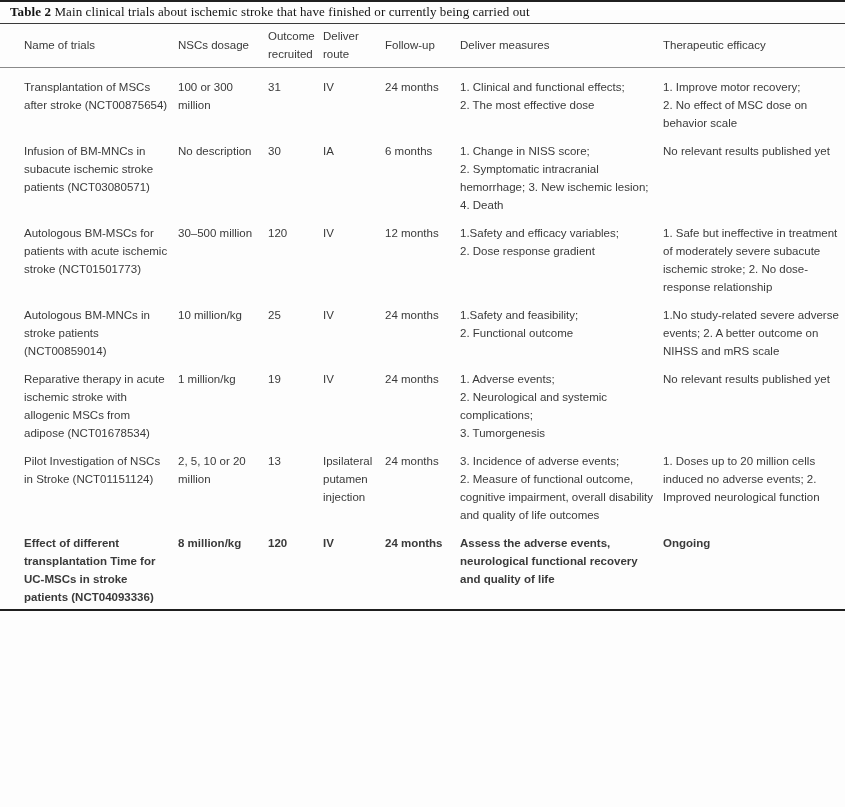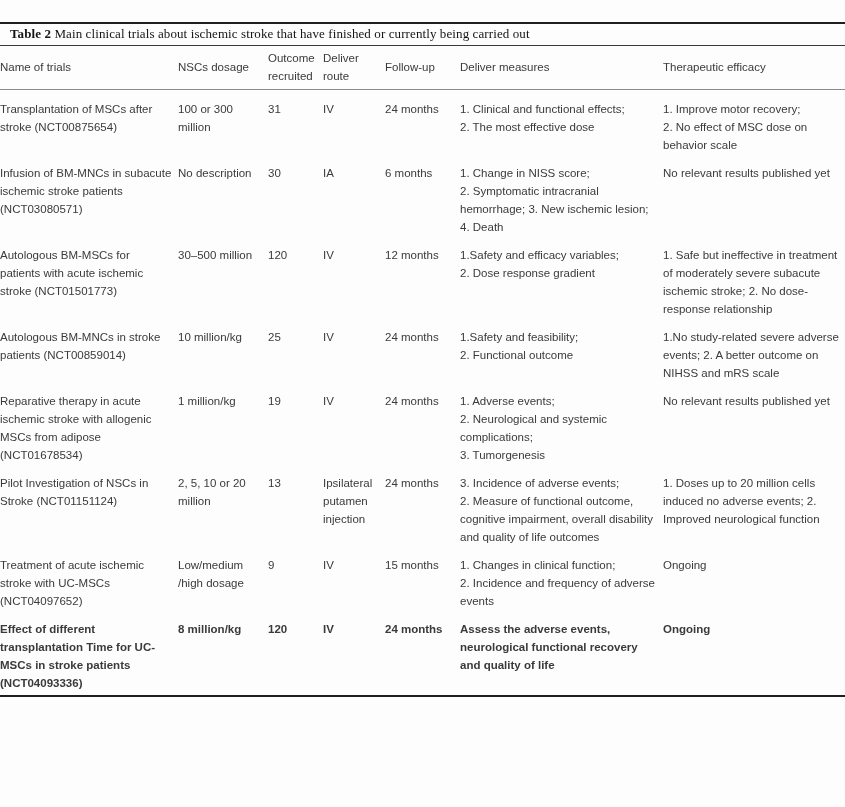--- a/index.html
+++ b/index.html
@@ -13,21 +13,20 @@
     color: #3a3a3a;
   }
   .table-title {
     font-family: "Liberation Serif", serif;
     font-size: 13px;
     color: #141414;
     padding: 2px 0 3px 10px;
     border-top: 2px solid #1f1f1f;
     border-bottom: 1px solid #3a3a3a;
     letter-spacing: 0.1px;
-    margin-top: 22px;
   }
   .table-title .bold { font-weight: bold; }
   table.trials {
     width: 845px;
     border-collapse: collapse;
     table-layout: fixed;
     font-size: 11.5px;
     line-height: 18px;
     border-bottom: 2px solid #1f1f1f;
   }
@@ -38,21 +37,21 @@
     padding: 3px 6px 4px 0;
     border-bottom: 1px solid #8a8a8a;
     color: #3a3a3a;
   }
   table.trials td {
     vertical-align: top;
     padding: 10px 6px 0 0;
     white-space: pre-line;
   }
   table.trials th:first-child,
-  table.trials td:first-child { padding-left: 0; }
+  table.trials td:first-child { padding-left: 24px; }
   table.trials tbody tr:last-child td { padding-bottom: 3px; font-weight: bold; }
 </style>
 </head>
 <body>
 
 <div class="page">
 
   <div class="table-title">
     <span class="bold">Table 2</span>
     <span>Main clinical trials about ischemic stroke that have finished or currently being carried out</span>
@@ -136,30 +135,20 @@
         <td>Pilot Investigation of NSCs in Stroke (NCT01151124)</td>
         <td>2, 5, 10 or 20 million</td>
         <td>13</td>
         <td>Ipsilateral putamen injection</td>
         <td>24 months</td>
         <td>3. Incidence of adverse events;
 2. Measure of functional outcome, cognitive impairment, overall disability and quality of life outcomes</td>
         <td>1. Doses up to 20 million cells induced no adverse events; 2. Improved neurological function</td>
       </tr>
       <tr>
-        <td>Treatment of acute ischemic stroke with UC-MSCs (NCT04097652)</td>
-        <td>Low/medium /high dosage</td>
-        <td>9</td>
-        <td>IV</td>
-        <td>15 months</td>
-        <td>1. Changes in clinical function;
-2. Incidence and frequency of adverse events</td>
-        <td>Ongoing</td>
-      </tr>
-      <tr>
         <td>Effect of different transplantation Time for UC-MSCs in stroke patients (NCT04093336)</td>
         <td>8 million/kg</td>
         <td>120</td>
         <td>IV</td>
         <td>24 months</td>
         <td>Assess the adverse events, neurological functional recovery and quality of life</td>
         <td>Ongoing</td>
       </tr>
     </tbody>
   </table>

